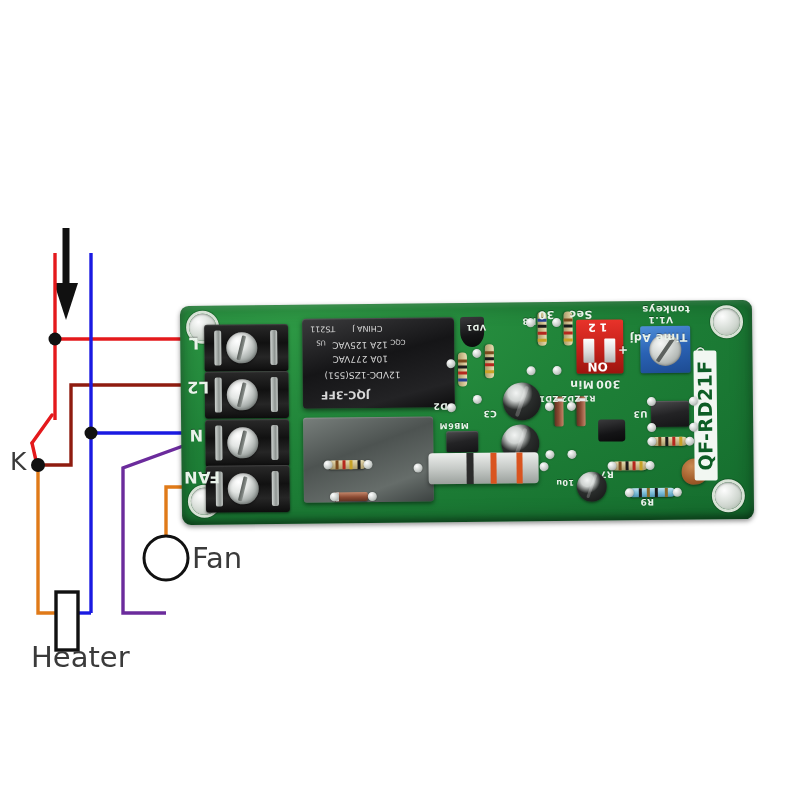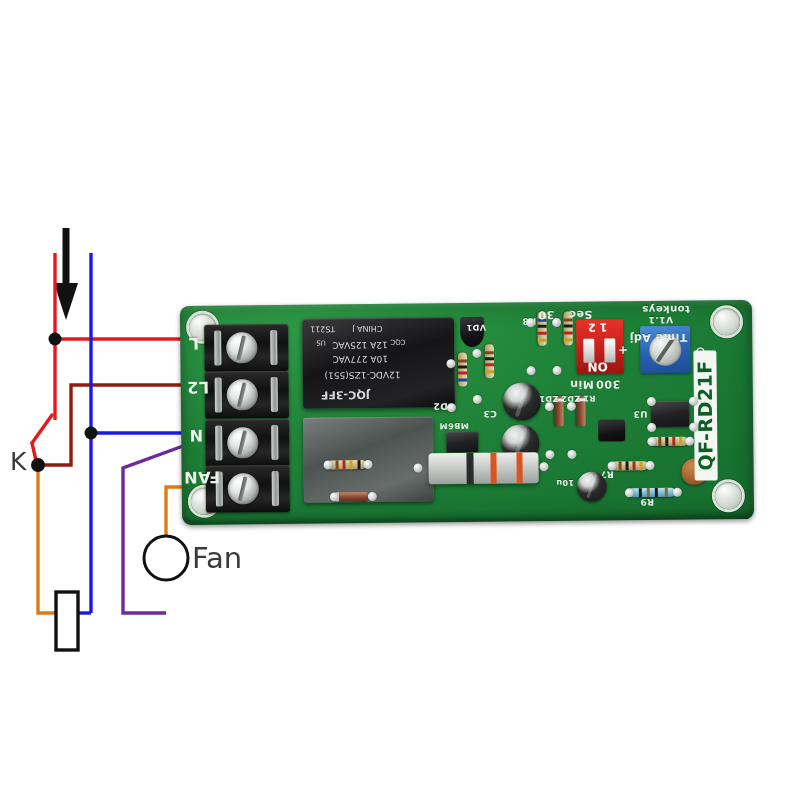--- a/index.html
+++ b/index.html
@@ -134,20 +134,21 @@
     <circle cx="91" cy="433" r="6.5" fill="#111"></circle>
     <circle cx="38" cy="465" r="7" fill="#111"></circle>
 
     <circle cx="166" cy="558" r="22" fill="#fff" stroke="#111" stroke-width="3"></circle>
 
     <rect x="56" y="592" width="22" height="58" fill="#fff" stroke="#111" stroke-width="3.4"></rect>
   </svg>
 
   <div class="lbl" style="left:10px;top:447px;font-size:25px">K</div>
   <div class="lbl" style="left:192px;top:541px;font-size:29px">Fan</div>
+  <div class="lbl" style="left:31px;top:640px;font-size:29px">Heater</div>
 
   <div class="pcb">
     <div class="edge"></div>
 
     <div class="hole tl"></div>
     <div class="hole bl"></div>
     <div class="hole tr"></div>
     <div class="hole br"></div>
 
     <div class="termblk" style="top:19px">

